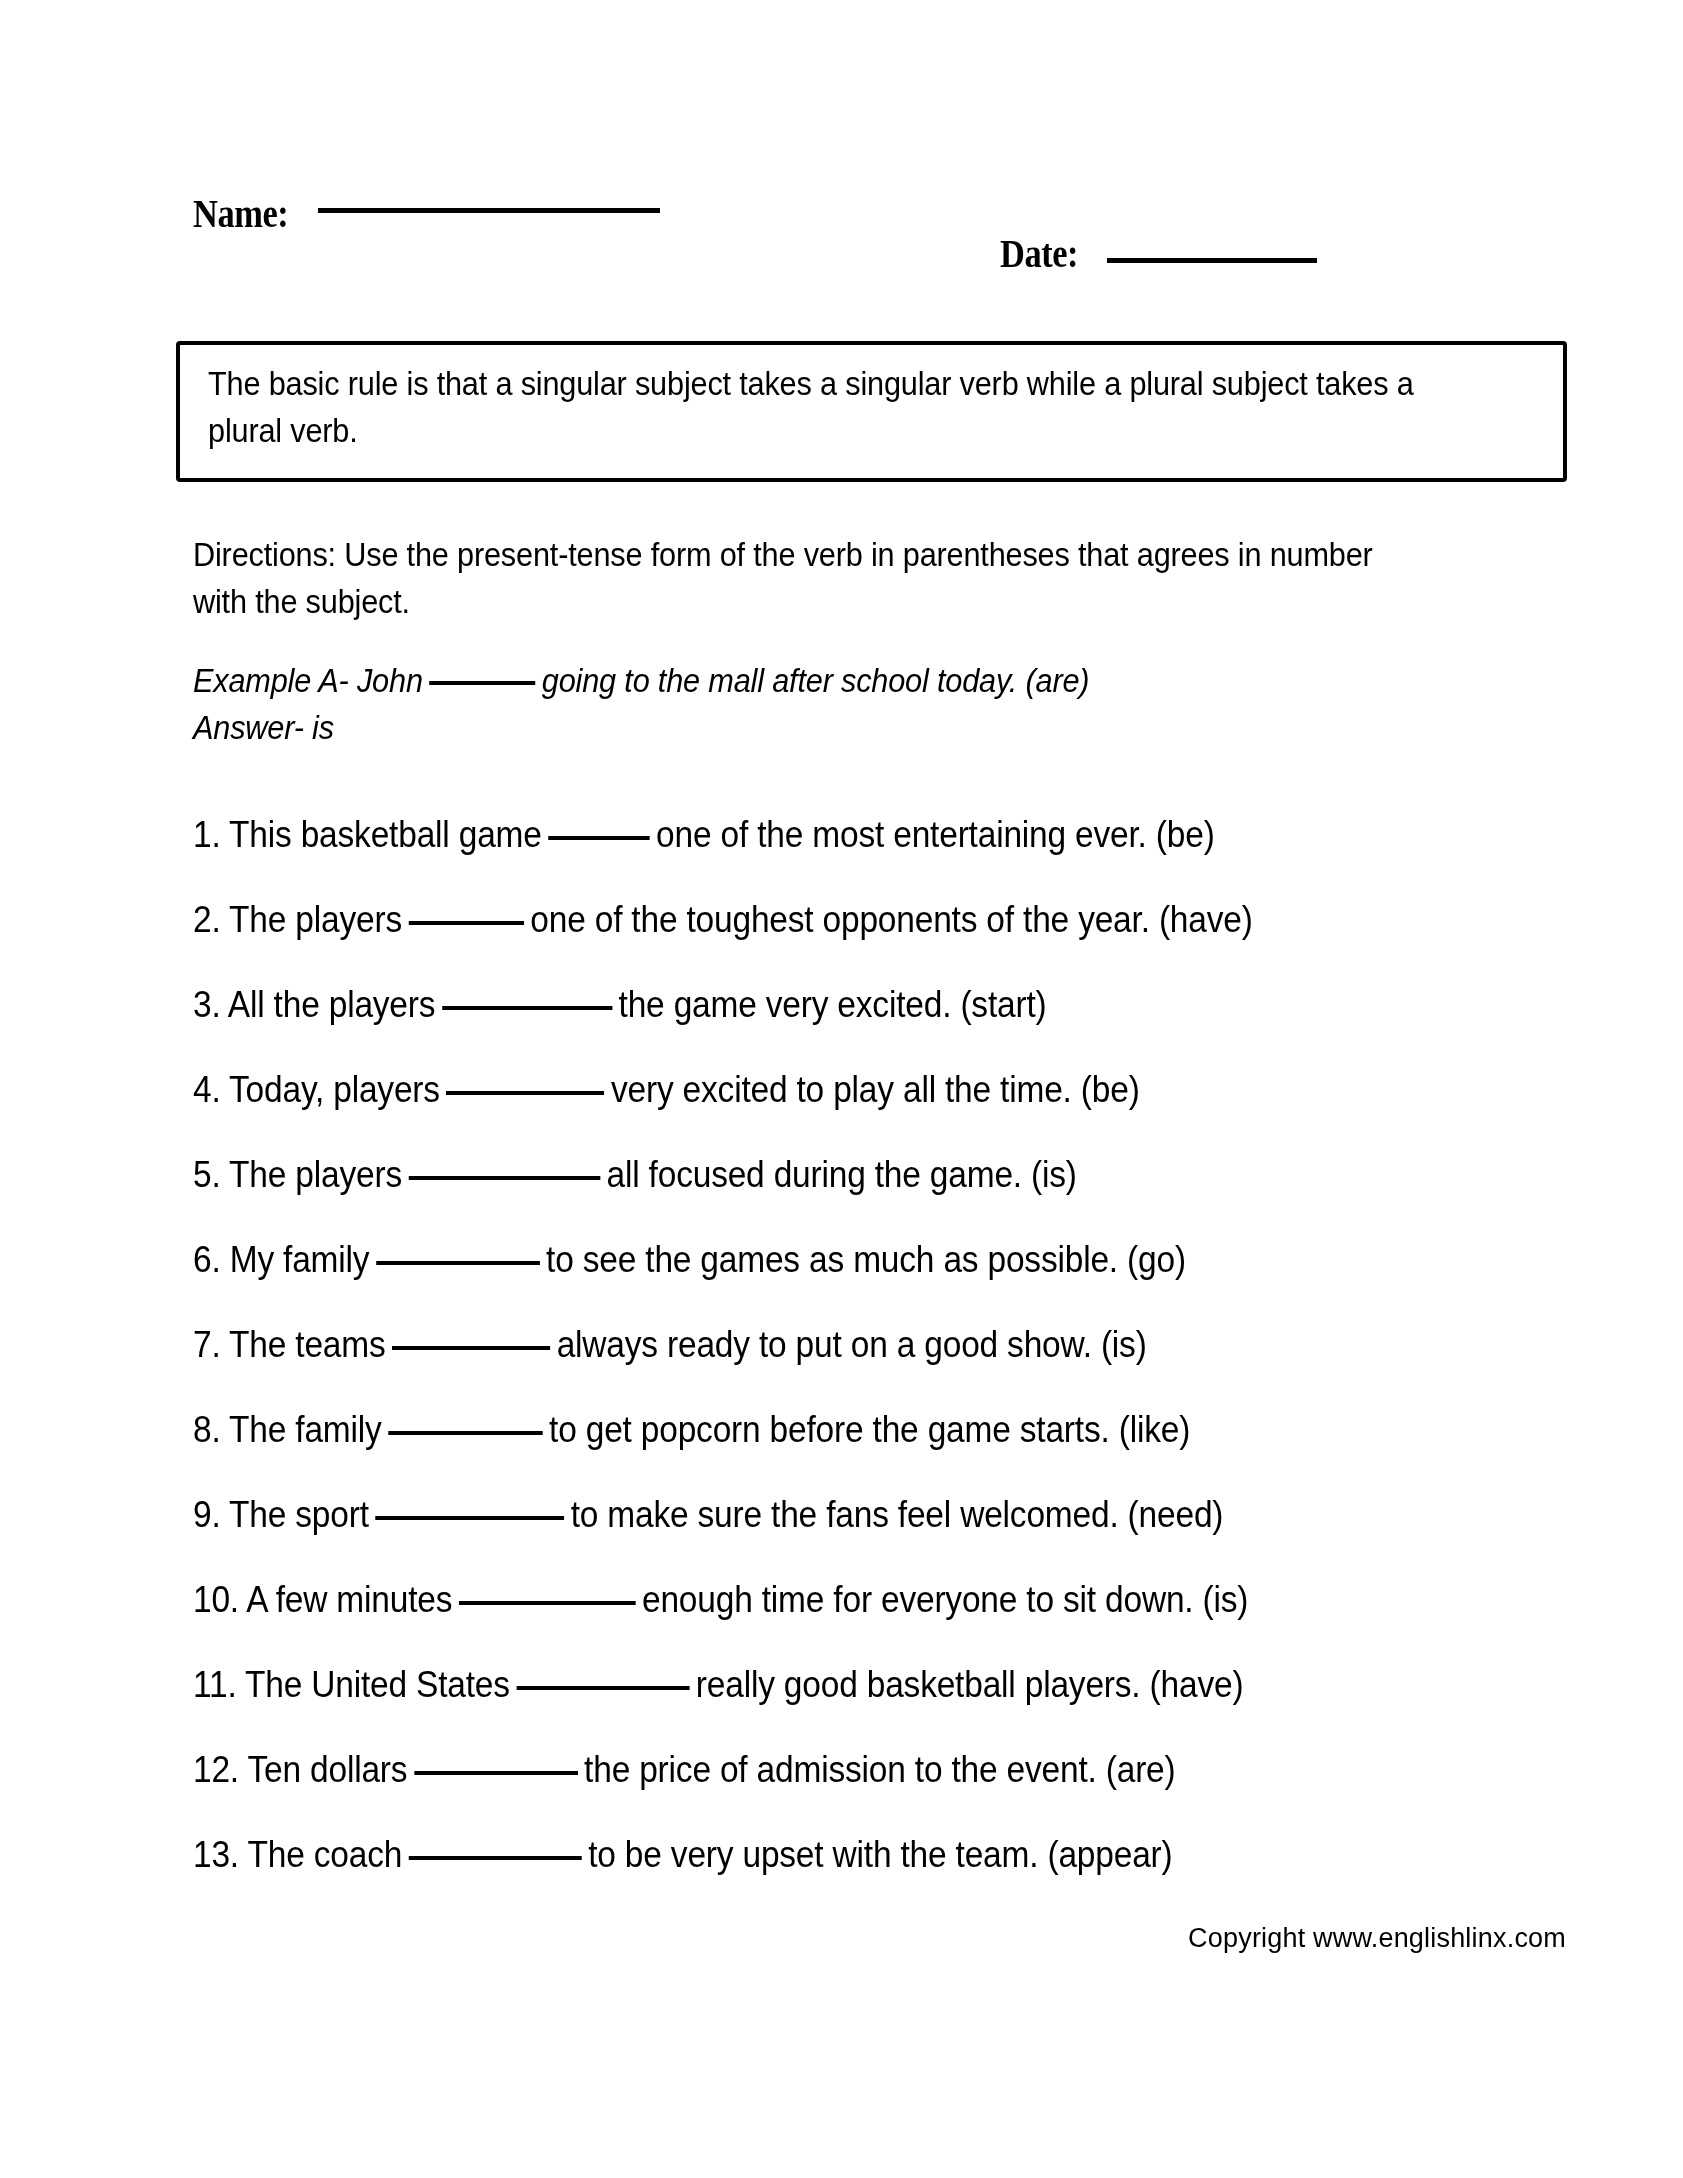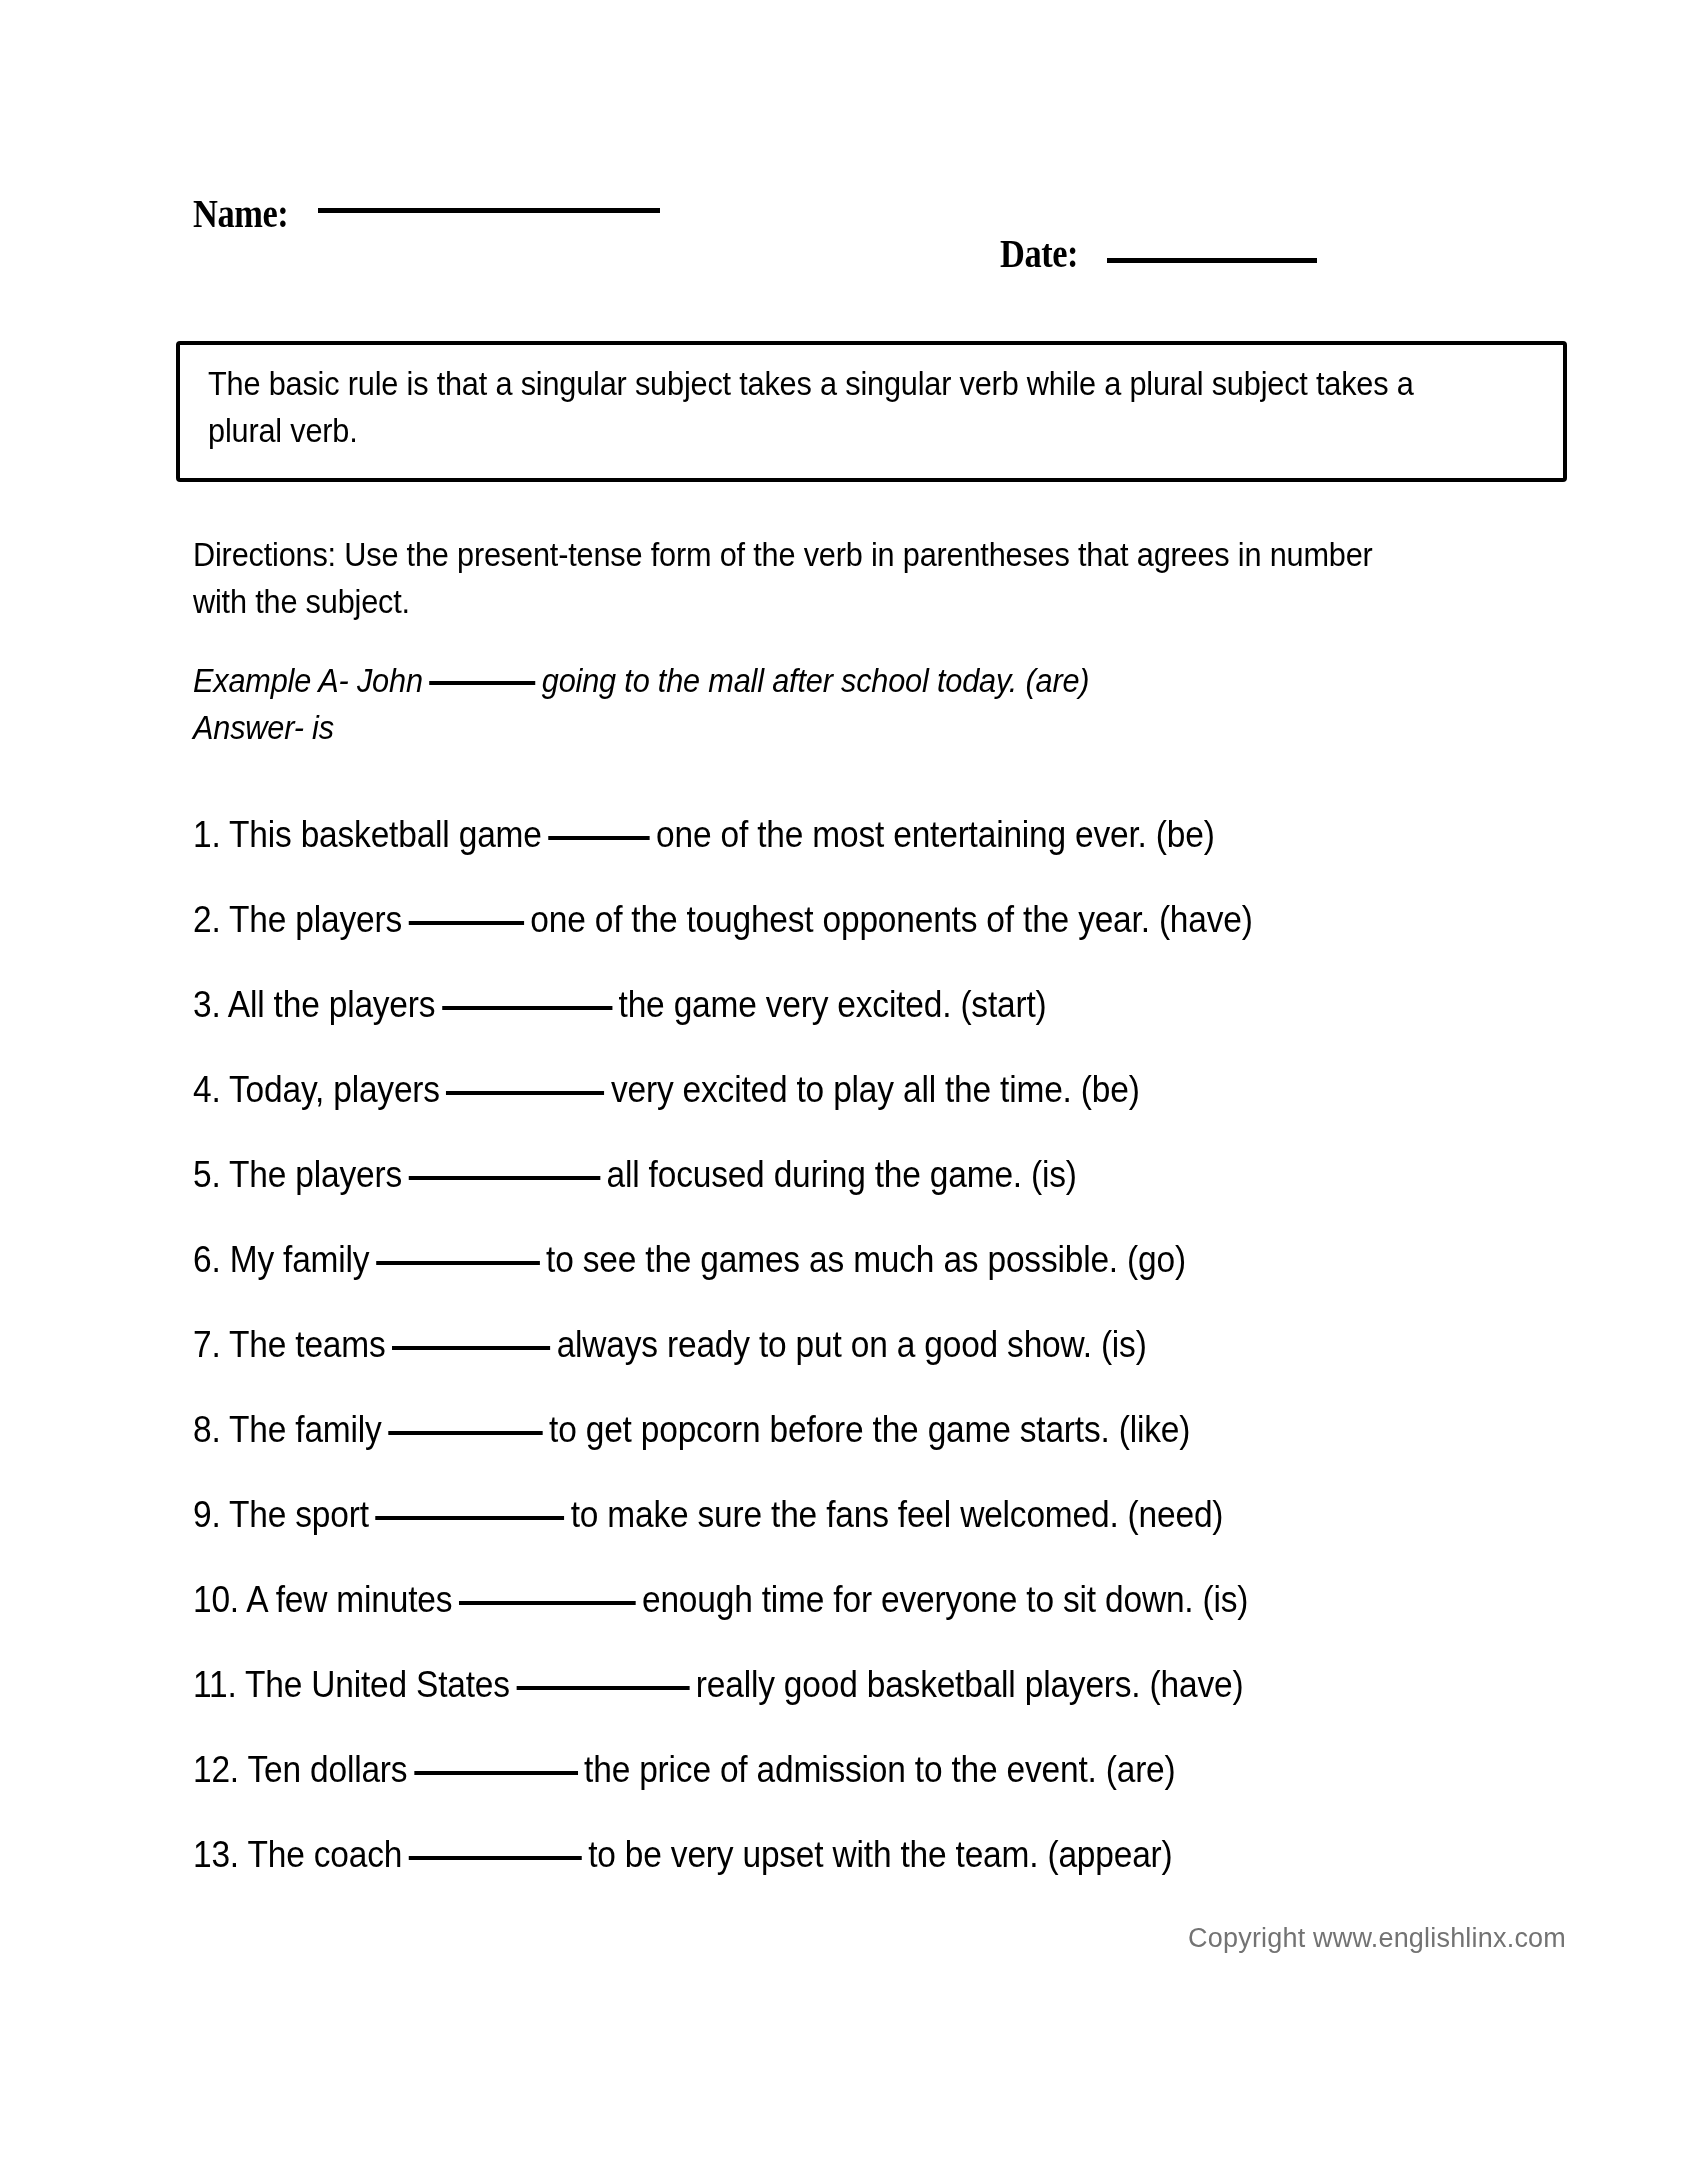--- a/index.html
+++ b/index.html
@@ -161,21 +161,21 @@
     margin: 0 7px;
   }
 
   
   .footer {
     position: absolute;
     right: 117px;
     top: 1923px;
     font-size: 27px;
     letter-spacing: 0.2px;
-    color: #737373;
+    color: #000000;
     white-space: nowrap;
   }
 </style>
 </head>
 <body>
 
 <div class="page">
 
   <div class="header-row">
     <div class="field field-name">

